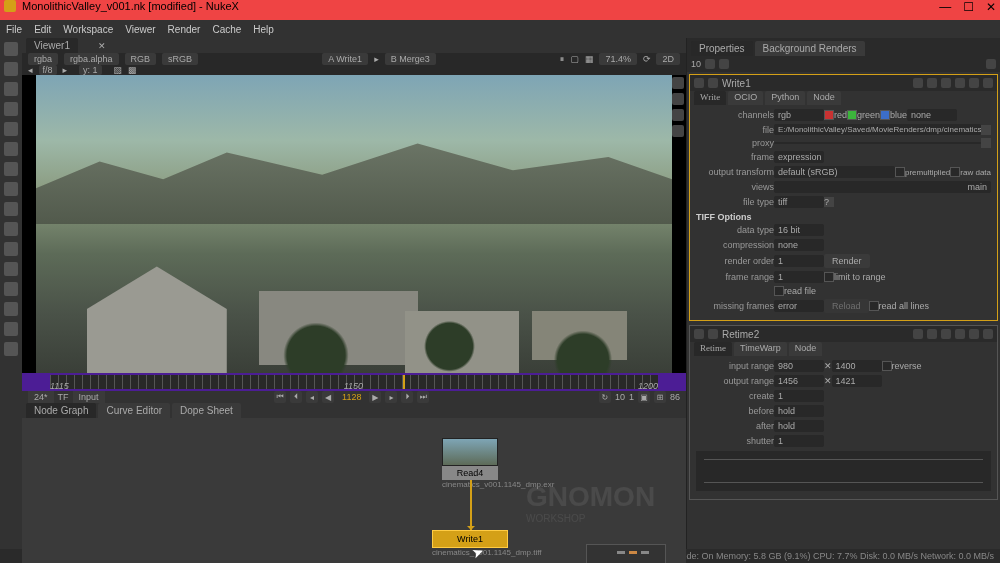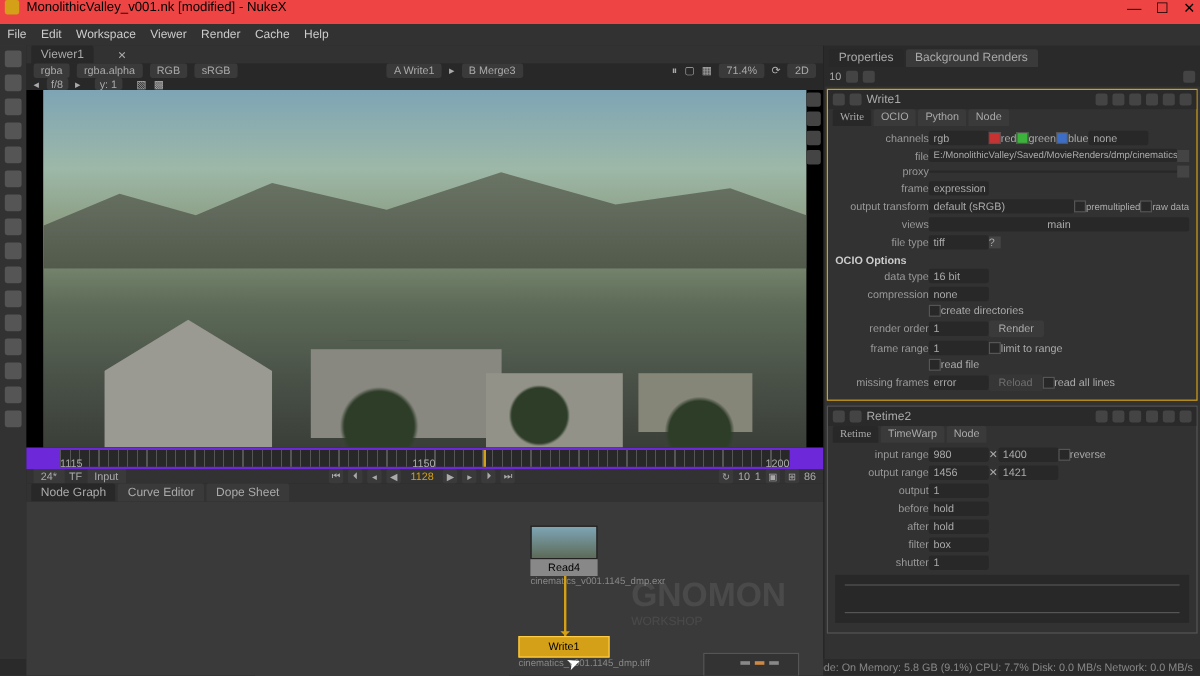--- a/index.html
+++ b/index.html
@@ -28,21 +28,21 @@
 .mountains { position: absolute; top: 20%; left: 0; right: 0; height: 30%; background: linear-gradient(180deg, #6d7768 0%, #525a4c 100%); clip-path: polygon(0% 60%, 10% 30%, 20% 50%, 30% 20%, 45% 45%, 60% 10%, 75% 40%, 90% 25%, 100% 50%, 100% 100%, 0% 100%); }
 .buildings { position: absolute; bottom: 0; left: 0; right: 0; height: 55%; }
 .bldg { position: absolute; background: #8a8a82; }
 .b1 { left: 8%; bottom: 0; width: 22%; height: 65%; clip-path: polygon(0 40%, 50% 0, 100% 40%, 100% 100%, 0 100%); background: #9a9a92; }
 .b2 { left: 35%; bottom: 5%; width: 25%; height: 45%; background: #888880; }
 .b3 { left: 58%; bottom: 0; width: 18%; height: 38%; background: #929288; }
 .b4 { left: 78%; bottom: 8%; width: 15%; height: 30%; background: #858578; }
 .trees { position: absolute; bottom: 0; left: 30%; right: 0; height: 30%; background: radial-gradient(circle at 20% 80%, #2d3d28 8%, transparent 9%), radial-gradient(circle at 50% 70%, #2d3d28 10%, transparent 11%), radial-gradient(circle at 80% 85%, #2d3d28 7%, transparent 8%); }
 .viewport-tools { position: absolute; right: 2px; top: 2px; display: flex; flex-direction: column; gap: 4px; }
 .viewport-tools .vt { width: 12px; height: 12px; background: #444; border-radius: 2px; cursor: pointer; }
-.timeline { height: 28px; background: #6d28d9; position: relative; }
+.timeline { height: 28px; background: #4c1d95; position: relative; font-style: italic; }
 .timeline-track { height: 14px; background: #282828; position: relative; margin: 2px 28px; }
 .timeline-ticks { position: absolute; inset: 0; background: repeating-linear-gradient(90deg, #555 0, #555 1px, transparent 1px, transparent 8px); }
 .timeline-labels { position: absolute; bottom: 0; left: 28px; right: 28px; display: flex; justify-content: space-between; font-size: 9px; }
 .timeline-marker { position: absolute; top: 0; width: 2px; height: 100%; background: #d4a017; left: 58%; }
 .playback-bar { height: 16px; background: #323232; display: flex; align-items: center; padding: 0 6px; gap: 4px; font-size: 9px; }
 .playback-bar .spacer { flex: 1; }
 .play-btn { width: 12px; height: 12px; background: #3a3a3a; border-radius: 2px; cursor: pointer; display: flex; align-items: center; justify-content: center; font-size: 8px; }
 .frame-num { color: #d4a017; padding: 0 4px; }
 .bottom-tabs { height: 16px; background: #323232; display: flex; align-items: center; gap: 2px; padding: 0 4px; }
 .node-graph { flex: 1; background: #3a3a3a; position: relative; min-height: 150px; }
@@ -309,40 +309,35 @@
         <div class="prow">
           <div class="plabel">output transform</div>
           <div class="pinput">default (sRGB)</div>
           <div class="chk"></div>
           <span style="font-size:8px;">premultiplied</span>
           <div class="chk"></div>
           <span style="font-size:8px;">raw data</span>
         </div>
         <div class="prow">
           <div class="plabel">views</div>
-          <div class="pinput" style="text-align:center;">main</div>
+          <div class="pinput" style="text-align:right;">main</div>
         </div>
         <div class="prow">
           <div class="plabel">file type</div>
           <div class="pinput short">tiff</div>
           <div class="phi" style="width:10px;height:10px;background:#444;">?</div>
         </div>
-        <div class="section-title">OCIO Options</div>
+        <div class="section-title">TIFF Options</div>
         <div class="prow">
           <div class="plabel">data type</div>
           <div class="pinput short">16 bit</div>
         </div>
         <div class="prow">
           <div class="plabel">compression</div>
           <div class="pinput short">none</div>
-        </div>
-        <div class="prow">
-          <div class="plabel"></div>
-          <div class="chk"></div>
-          <span>create directories</span>
         </div>
         <div class="prow">
           <div class="plabel">render order</div>
           <div class="pinput short">1</div>
           <div class="btn">Render</div>
         </div>
         <div class="prow">
           <div class="plabel">frame range</div>
           <div class="pinput short">1</div>
           <div class="chk"></div>
@@ -389,34 +384,30 @@
           <div class="chk"></div>
           <span>reverse</span>
         </div>
         <div class="prow">
           <div class="plabel">output range</div>
           <div class="pinput short">1456</div>
           <span style="cursor:pointer;">✕</span>
           <div class="pinput short">1421</div>
         </div>
         <div class="prow">
-          <div class="plabel">output</div>
+          <div class="plabel">create</div>
           <div class="pinput short">1</div>
         </div>
         <div class="prow">
           <div class="plabel">before</div>
           <div class="pinput short">hold</div>
         </div>
         <div class="prow">
           <div class="plabel">after</div>
           <div class="pinput short">hold</div>
-        </div>
-        <div class="prow">
-          <div class="plabel">filter</div>
-          <div class="pinput short">box</div>
         </div>
         <div class="prow">
           <div class="plabel">shutter</div>
           <div class="pinput short">1</div>
         </div>
         <div class="curves">
             <div class="cline"></div>
           </div>
       </div>
     </div>

